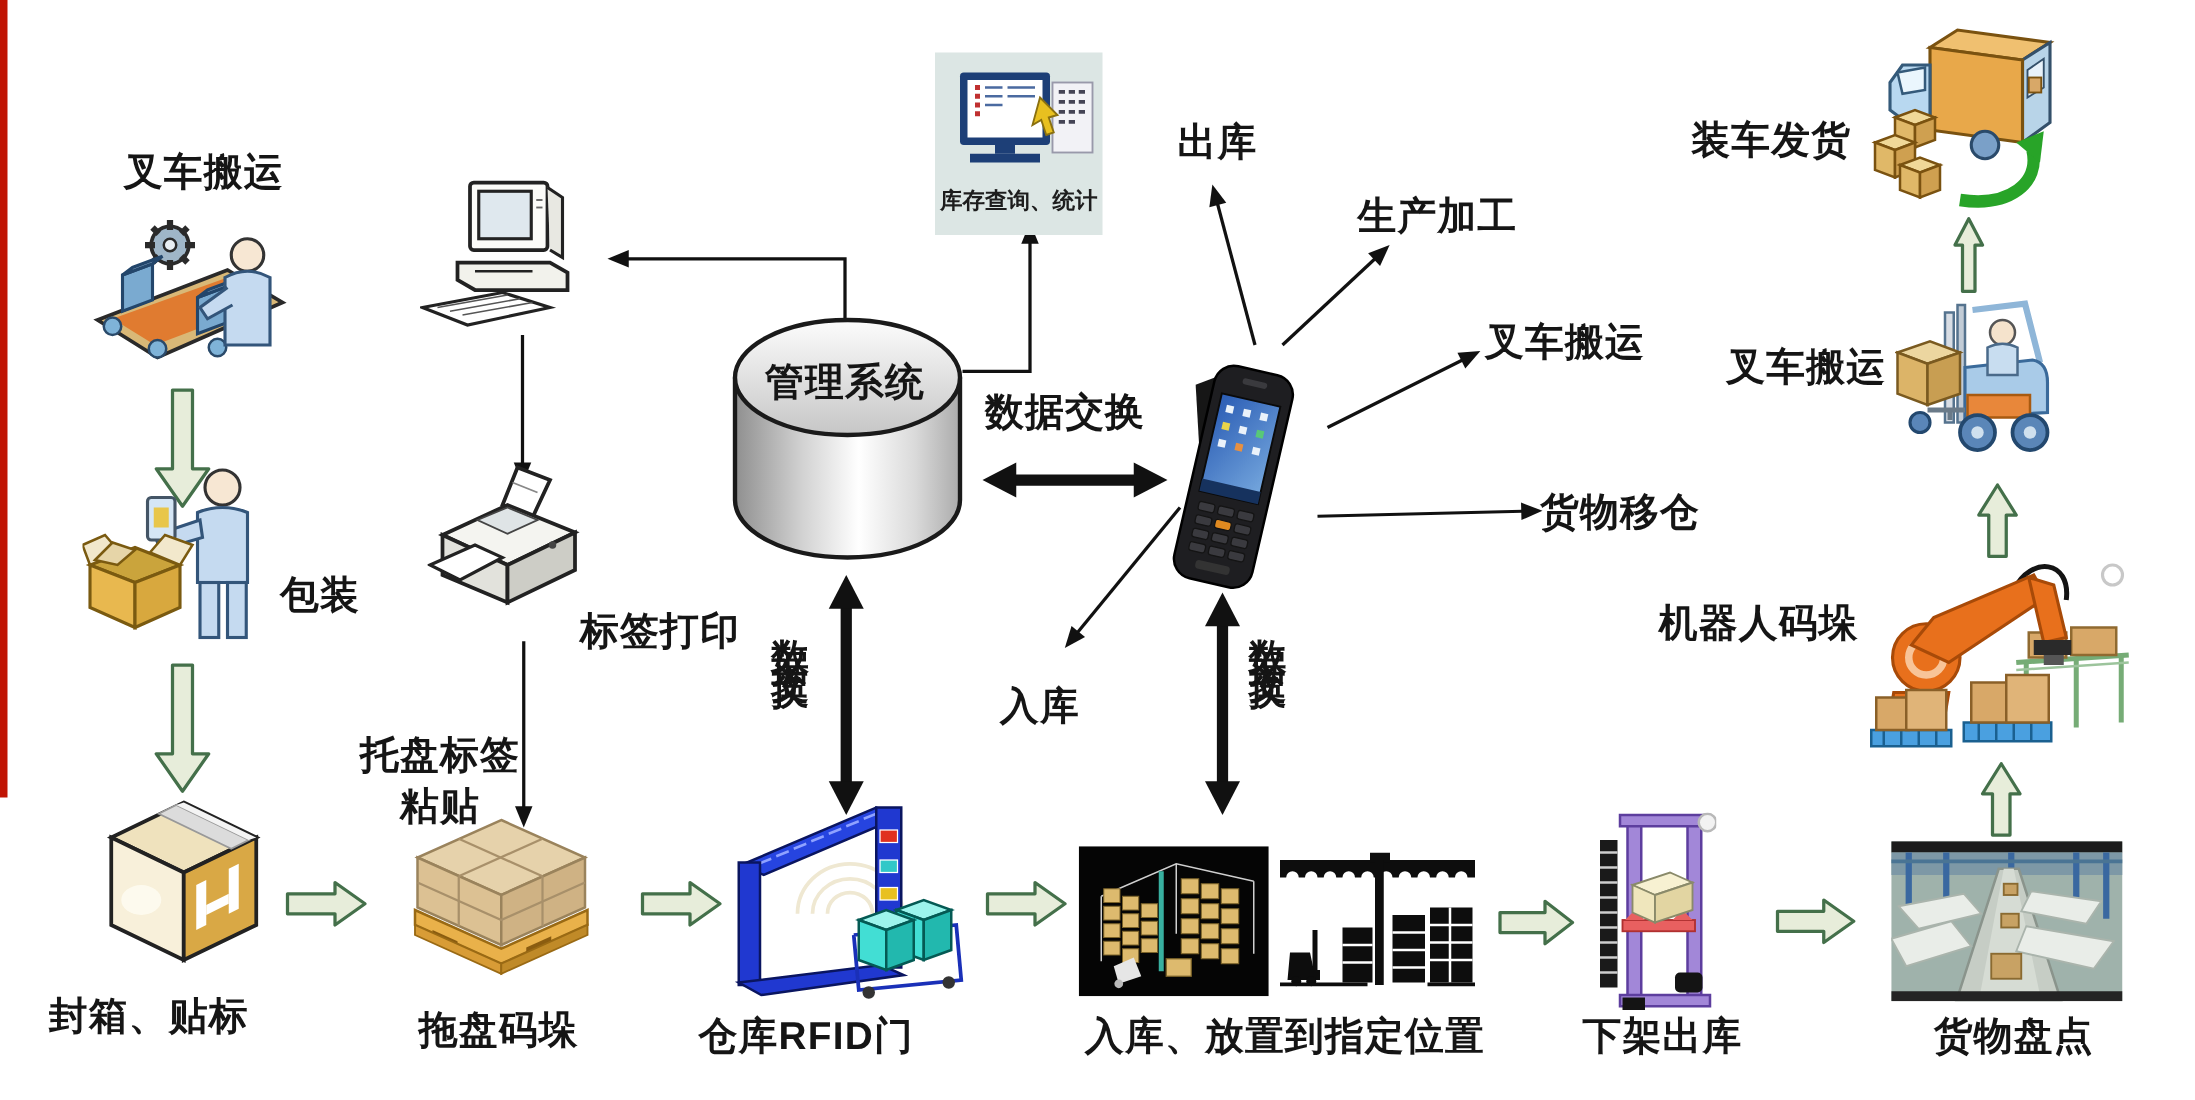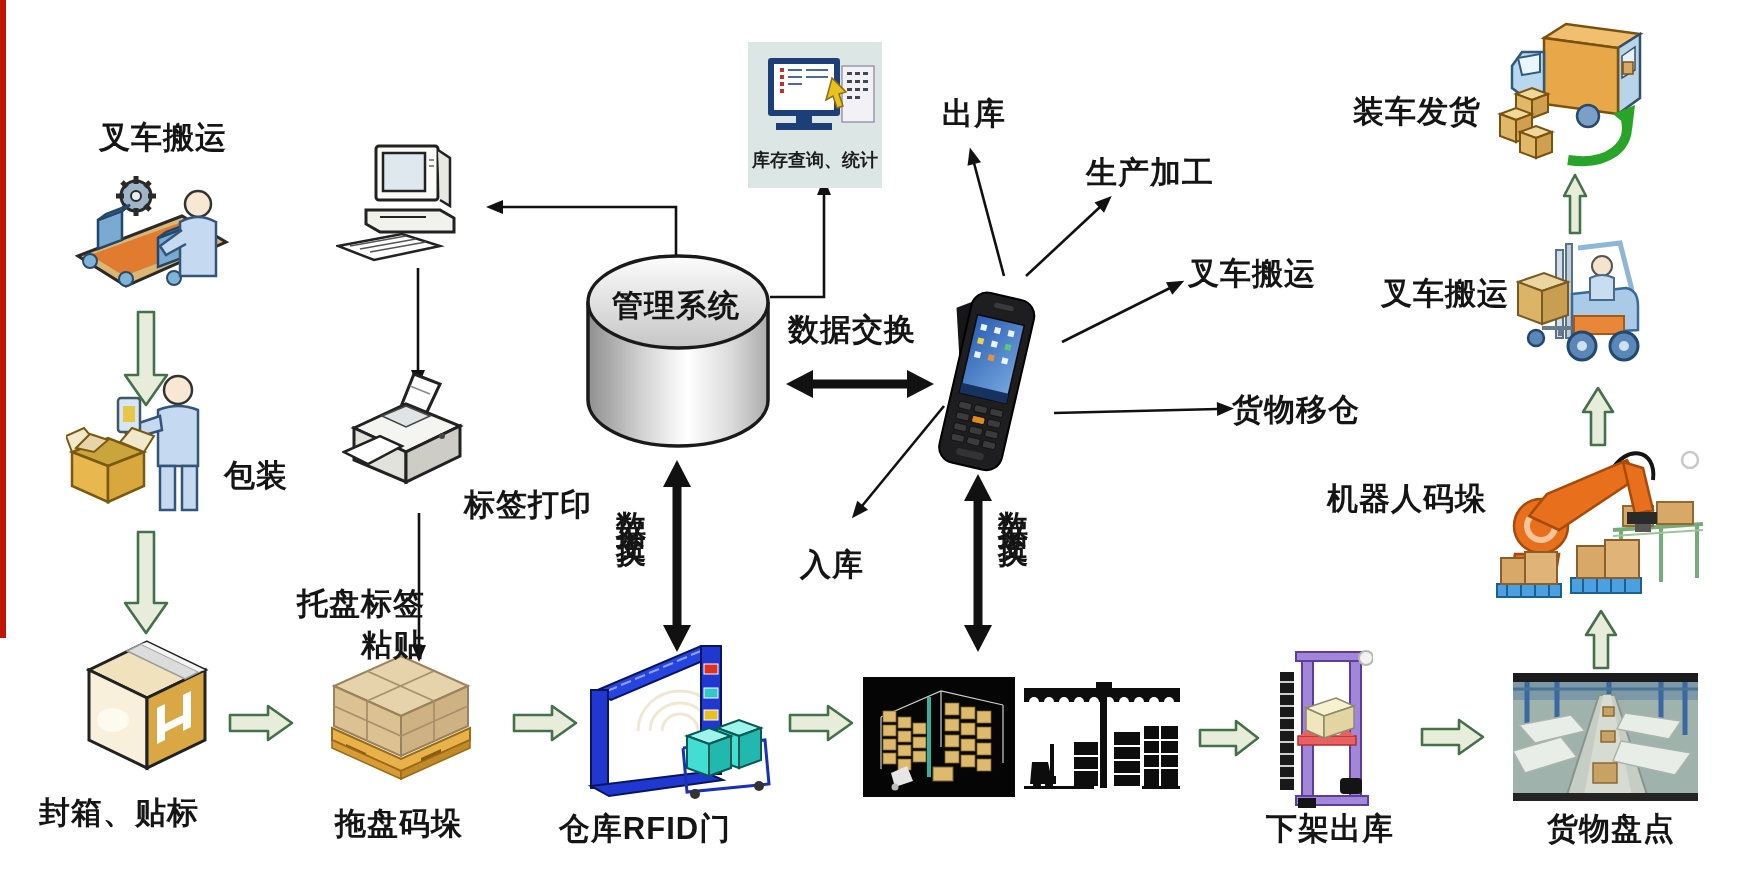--- a/index.html
+++ b/index.html
@@ -6,21 +6,21 @@
   html,body { background:#ffffff; }
   #canvas {
     position:relative; width:1756px; height:880px; background:#ffffff;
     overflow:hidden; font-family:"Liberation Sans","DejaVu Sans",sans-serif; color:#151515;
   }
   .lbl {
     position:absolute; transform:translateX(-50%);
     font-size:31px; font-weight:600; letter-spacing:1px;
     white-space:nowrap; color:#151515; line-height:1.15;
   }
-  .lbl-wrap { white-space:normal; width:146px; text-align:right; line-height:1.32; }
+  .lbl-wrap { white-space:normal; width:146px; text-align:center; line-height:1.32; }
   .vtext {
     position:absolute; writing-mode:vertical-rl; text-orientation:upright;
     font-size:30px; font-weight:600; color:#151515; letter-spacing:9px;
   }
   .art { position:absolute; }
   #terminal-box { position:absolute; left:748px; top:42px; width:134px; height:146px; background:#dce6e4; }
   #terminal-box .cap {
     position:absolute; left:0; right:0; top:106px; text-align:center;
     font-size:18px; font-weight:700; color:#1d1d1d; letter-spacing:0;
   }
@@ -547,19 +547,20 @@
   <div class="lbl" style="left:676px;top:288px">管理系统</div>
   <div class="lbl" style="left:852px;top:312px">数据交换</div>
   <div class="vtext" style="left:610px;top:487px">数据交换</div>
   <div class="vtext" style="left:992px;top:487px">数据交换</div>
   <div class="lbl" style="left:974px;top:96px">出库</div>
   <div class="lbl" style="left:1150px;top:155px">生产加工</div>
   <div class="lbl" style="left:1252px;top:256px">叉车搬运</div>
   <div class="lbl" style="left:1296px;top:392px">货物移仓</div>
   <div class="lbl" style="left:832px;top:547px">入库</div>
   <div class="lbl" style="left:645px;top:811px">仓库RFID门</div>
+  <div class="lbl" style="left:1028px;top:811px">入库、放置到指定位置</div>
   <div class="lbl" style="left:1330px;top:811px">下架出库</div>
   <div class="lbl" style="left:1611px;top:811px">货物盘点</div>
   <div class="lbl" style="left:1407px;top:481px">机器人码垛</div>
   <div class="lbl" style="left:1445px;top:276px">叉车搬运</div>
   <div class="lbl" style="left:1417px;top:94px">装车发货</div>
 
 </div>
 
 </body></html>

